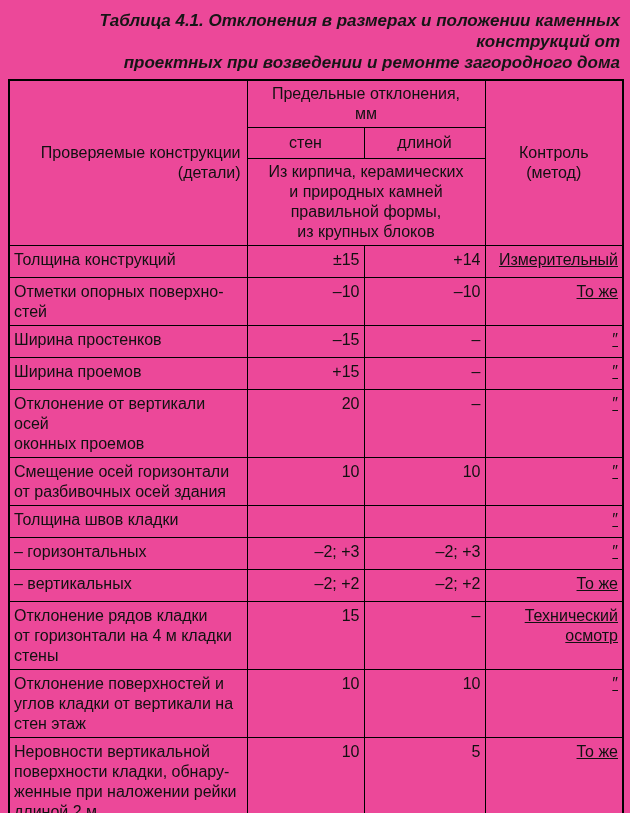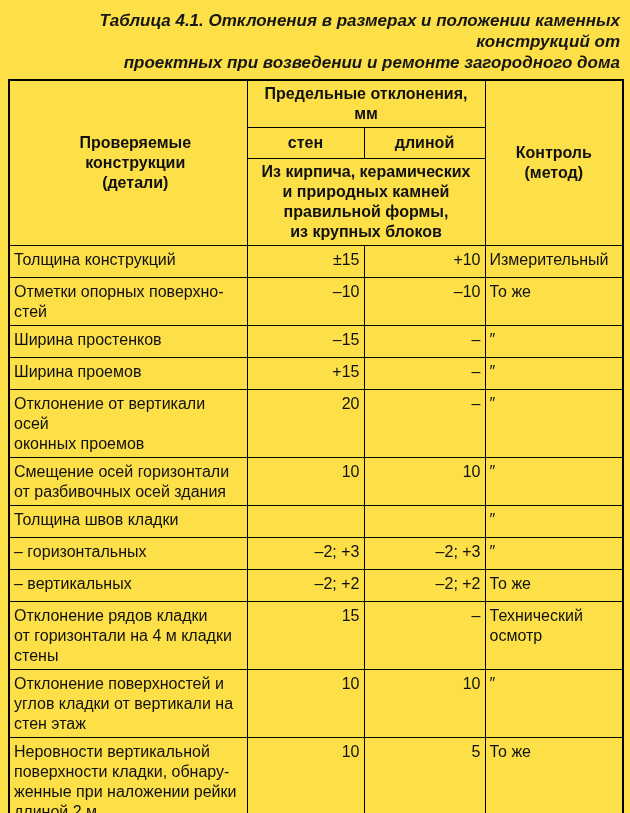--- a/index.html
+++ b/index.html
@@ -3,21 +3,21 @@
 <meta charset="utf-8">
 <style>
   * { box-sizing: border-box; }
   html, body {
     margin: 0; padding: 0;
     width: 630px;
     background: #ffffff;
     color: #111111;
     font-family: "Liberation Sans", sans-serif;
   }
-  .page { width: 630px; height: 813px; position: relative; background: #fde047; }
+  .page { width: 630px; height: 813px; position: relative; background: #ec4899; }
   .title {
     font-style: italic;
     font-weight: bold;
     font-size: 17px;
     line-height: 21px;
     text-align: right;
     white-space: pre-line;
     margin: 0;
     padding: 10px 10px 6px 24px;
     color: #161616;
@@ -28,41 +28,41 @@
     margin-left: 8px;
     width: 614px;
   }
   table.main th, table.main td {
     border: 1.5px solid #000;
     white-space: pre-line;
     overflow: hidden;
   }
   table.main { border: 2px solid #000; }
   th {
-    font-weight: bold;
+    font-weight: normal;
     font-size: 16px;
     line-height: 20px;
     padding: 3px 6px;
     vertical-align: middle;
     text-align: center;
   }
   th.col-structures {
-    text-align: center;
+    text-align: right;
     padding-left: 20px;
   }
   td {
     font-size: 16px;
     line-height: 20px;
     font-weight: normal;
     vertical-align: top;
     padding: 4px 4px 3px 4px;
   }
   td.c-name { text-align: left; padding-right: 6px; }
   td.c-val  { text-align: right; }
-  td.c-ctl  { text-align: left; }
+  td.c-ctl  { text-align: right; text-decoration: underline; }
   
   tr.hr1 { height: 46px; }
   tr.hr2 { height: 31px; }
   tr.hr3 { height: 83px; }
   
   tr.rh1 { height: 32px; }
   tr.rh2 { height: 47px; }
   tr.rh3 { height: 64px; }
   tr.rh4 { height: 88px; }
 </style>
@@ -98,21 +98,21 @@
         <th colspan="2">Из кирпича, керамических
 и природных камней
 правильной формы,
 из крупных блоков</th>
       </tr>
     </thead>
     <tbody>
       <tr class="rh1">
         <td class="c-name">Толщина конструкций</td>
         <td class="c-val">±15</td>
-        <td class="c-val">+10</td>
+        <td class="c-val">+14</td>
         <td class="c-ctl">Измерительный</td>
       </tr>
       <tr class="rh2">
         <td class="c-name">Отметки опорных поверхно-
 стей</td>
         <td class="c-val">–10</td>
         <td class="c-val">–10</td>
         <td class="c-ctl">То же</td>
       </tr>
       <tr class="rh1">

